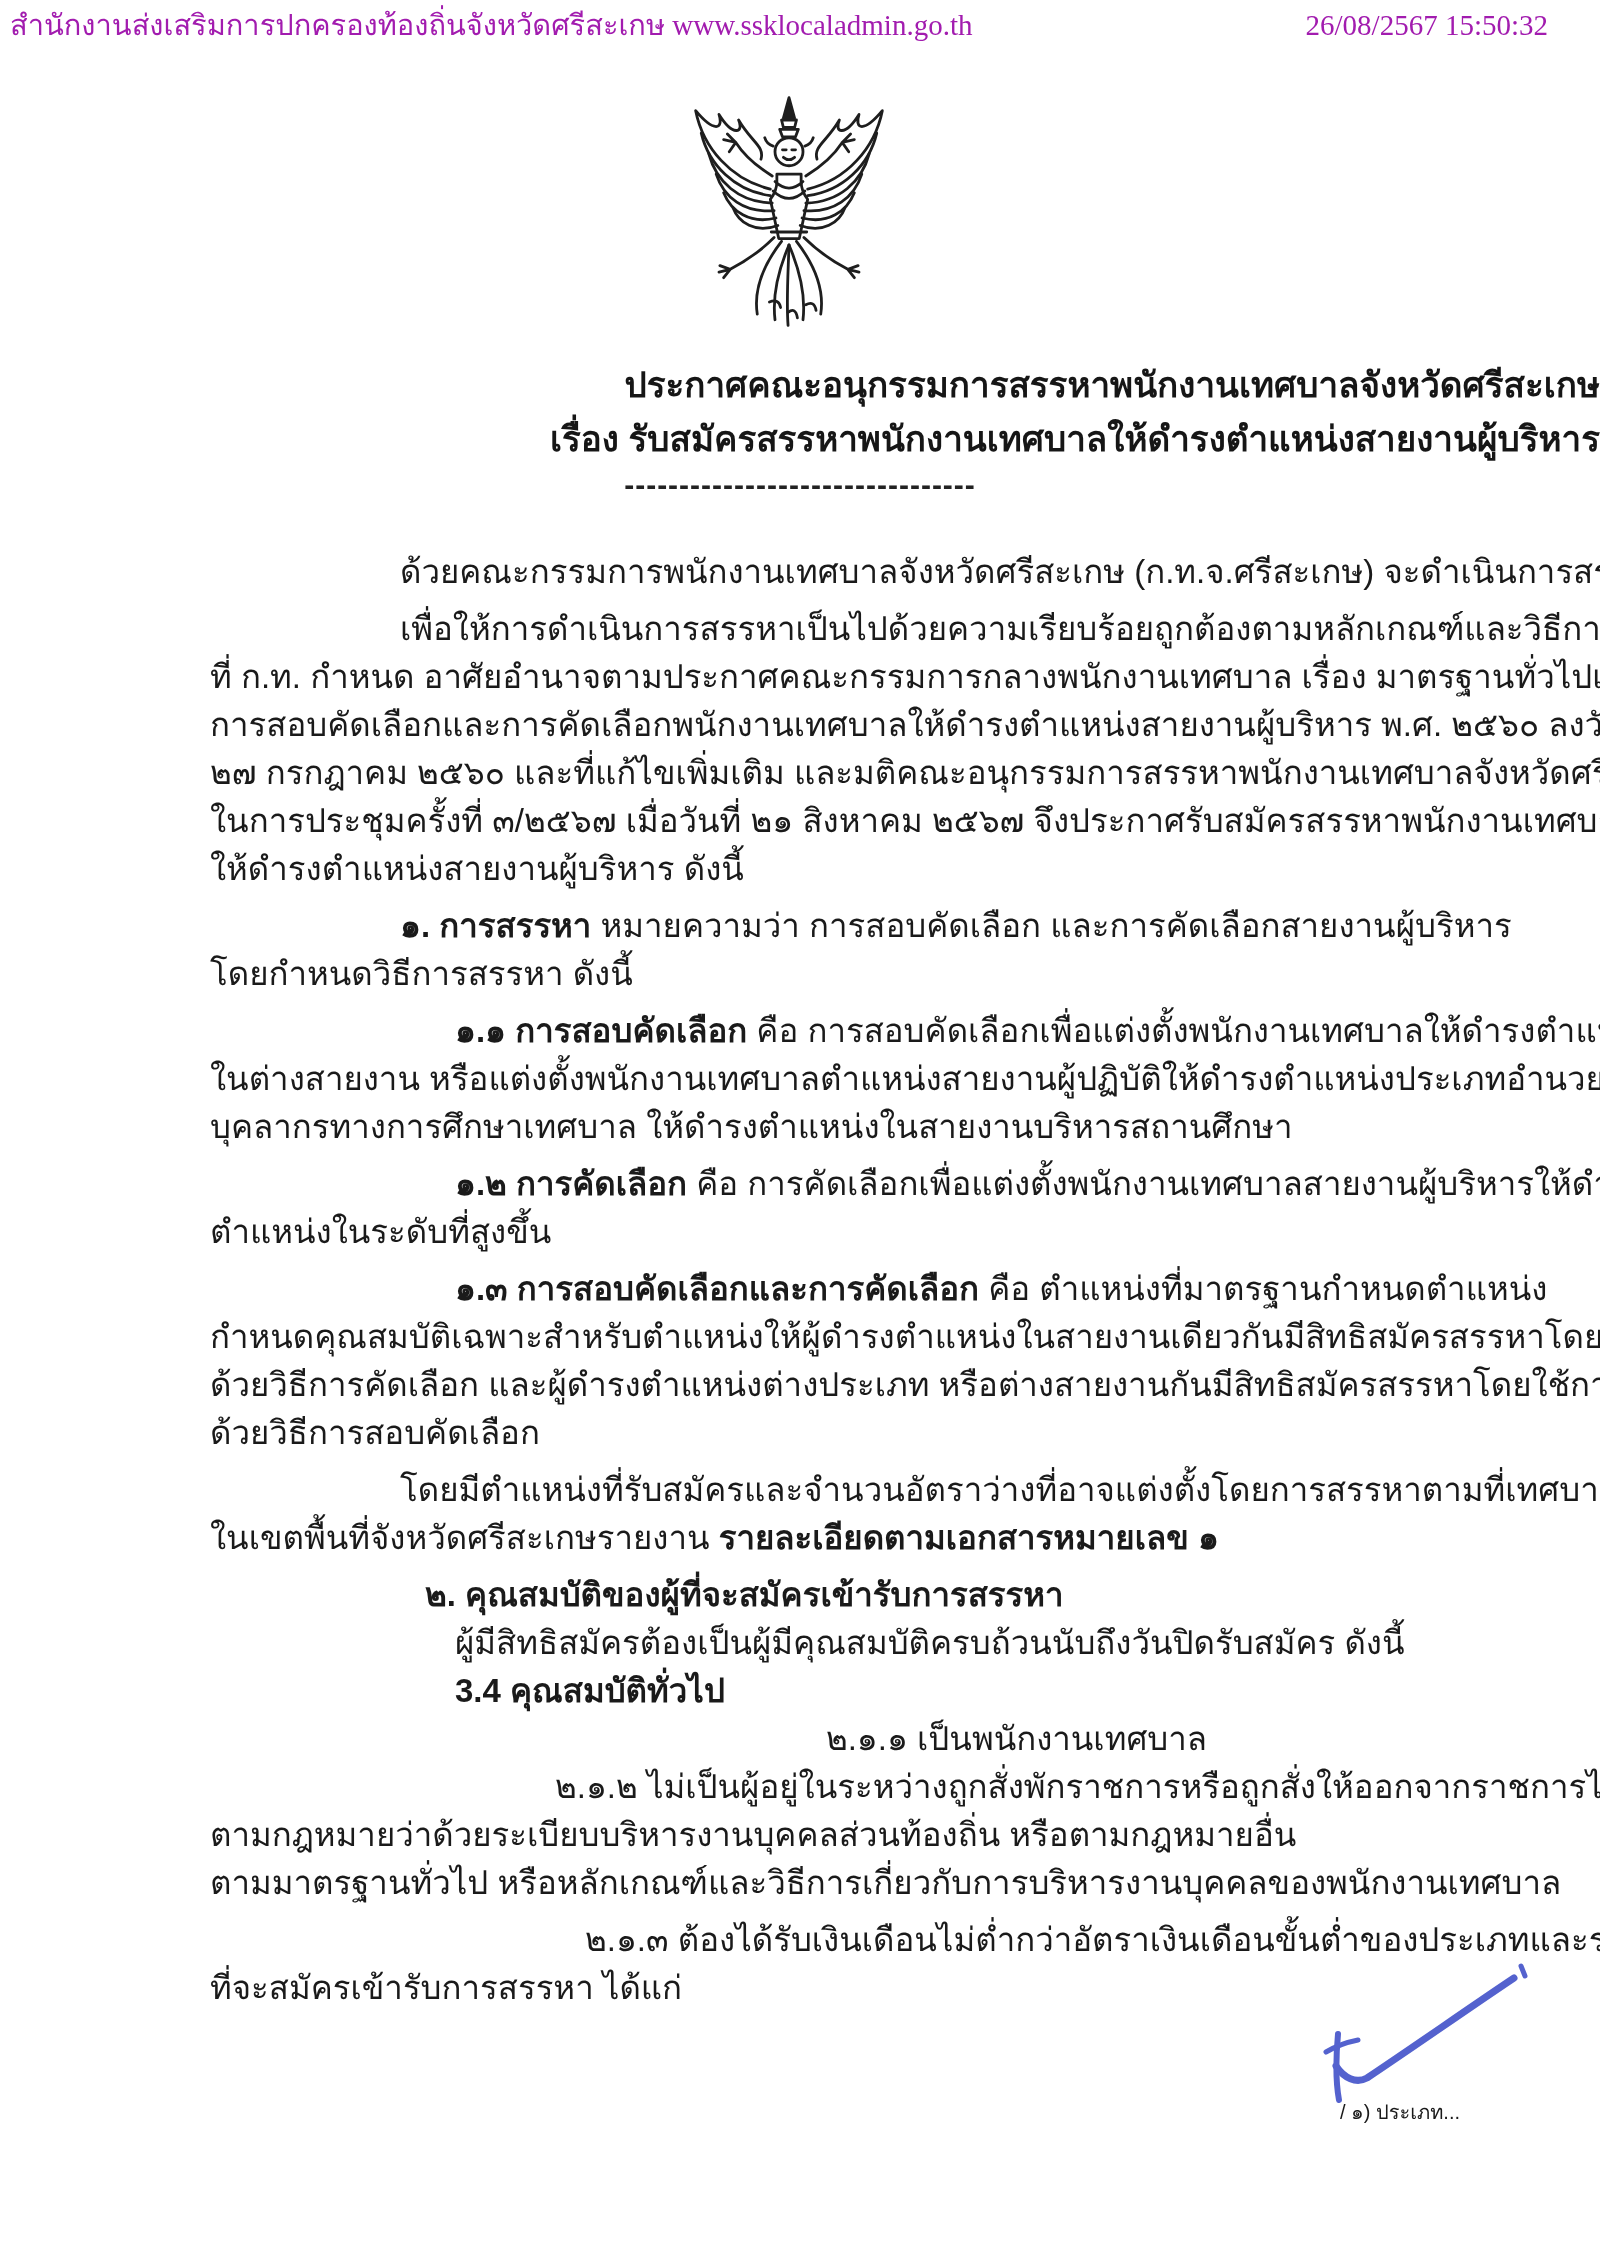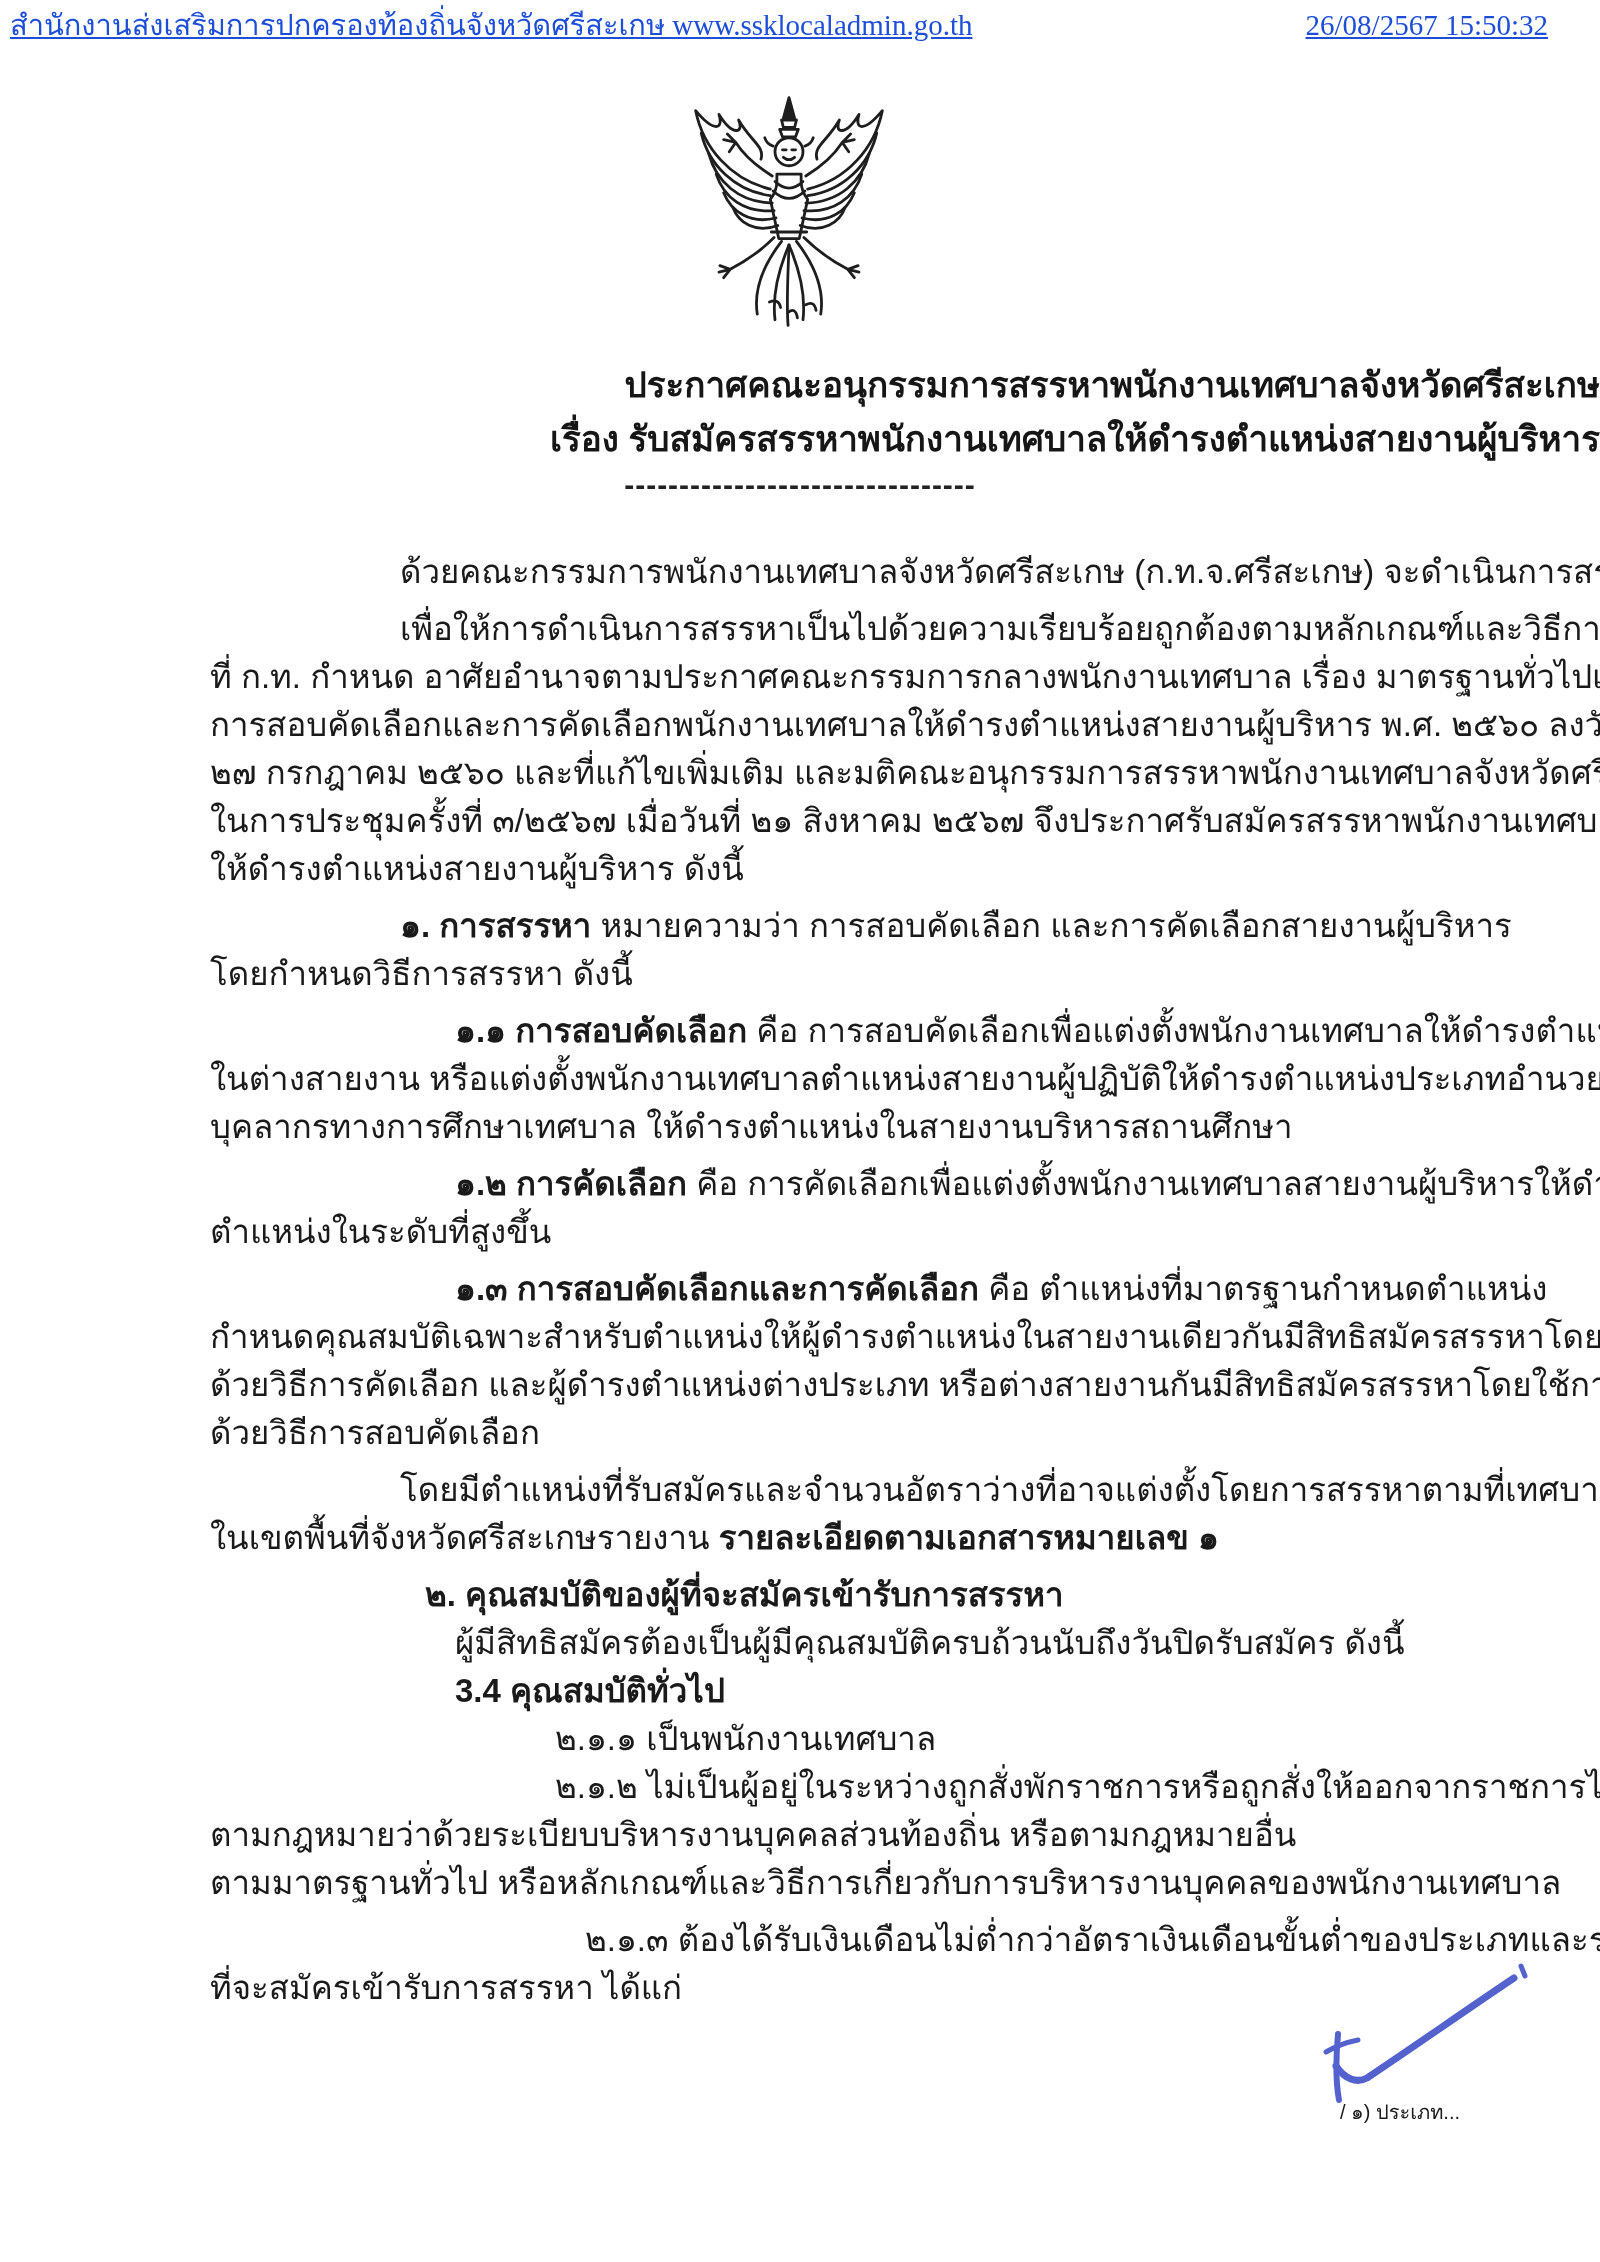--- a/index.html
+++ b/index.html
@@ -9,21 +9,21 @@
     background:#ffffff;
     overflow:hidden;
     font-family:"Liberation Sans", sans-serif;
     color:#1c1c1c;
   }
   
   .print-header{
     position:absolute;top:8px;left:10px;right:52px;
     display:flex;justify-content:space-between;align-items:center;
     font-family:"Liberation Serif", serif;
-    font-size:29px;line-height:34px;color:#1d4ed8;text-decoration:underline;
+    font-size:29px;line-height:34px;color:#a21caf;
   }
   
   .emblem{position:absolute;left:677px;top:92px;width:224px;height:252px;}
   .emblem svg{width:100%;height:100%;}
   
   .title-block{
     position:absolute;top:358px;left:0;width:100%;
     text-align:right;font-weight:700;
     font-size:35px;line-height:54px;color:#161616;
   }
@@ -36,21 +36,21 @@
   .doc-body{
     position:absolute;left:210px;top:548px;width:1268px;
     font-size:33px;line-height:48px;color:#1a1a1a;
   }
   .doc-line{white-space:nowrap;}
   .doc-line .bold{font-weight:700;}
   .i-none{margin-left:0;}
   .i-para{margin-left:190px;}
   .i-subhead{margin-left:215px;}
   .i-sub{margin-left:245px;}
-  .i-item{margin-left:345px;}
+  .i-item{margin-left:345px;text-align:center;}
   .i-item2{margin-left:375px;}
   .gap{margin-top:9px;}
   
   .footer-line{
     position:absolute;top:2096px;right:140px;
     font-size:20px;color:#1a1a1a;
   }
   
   .pen-annotation{position:absolute;left:1322px;top:1948px;width:225px;height:180px;pointer-events:none;}
   .pen-annotation svg{width:100%;height:100%;}

